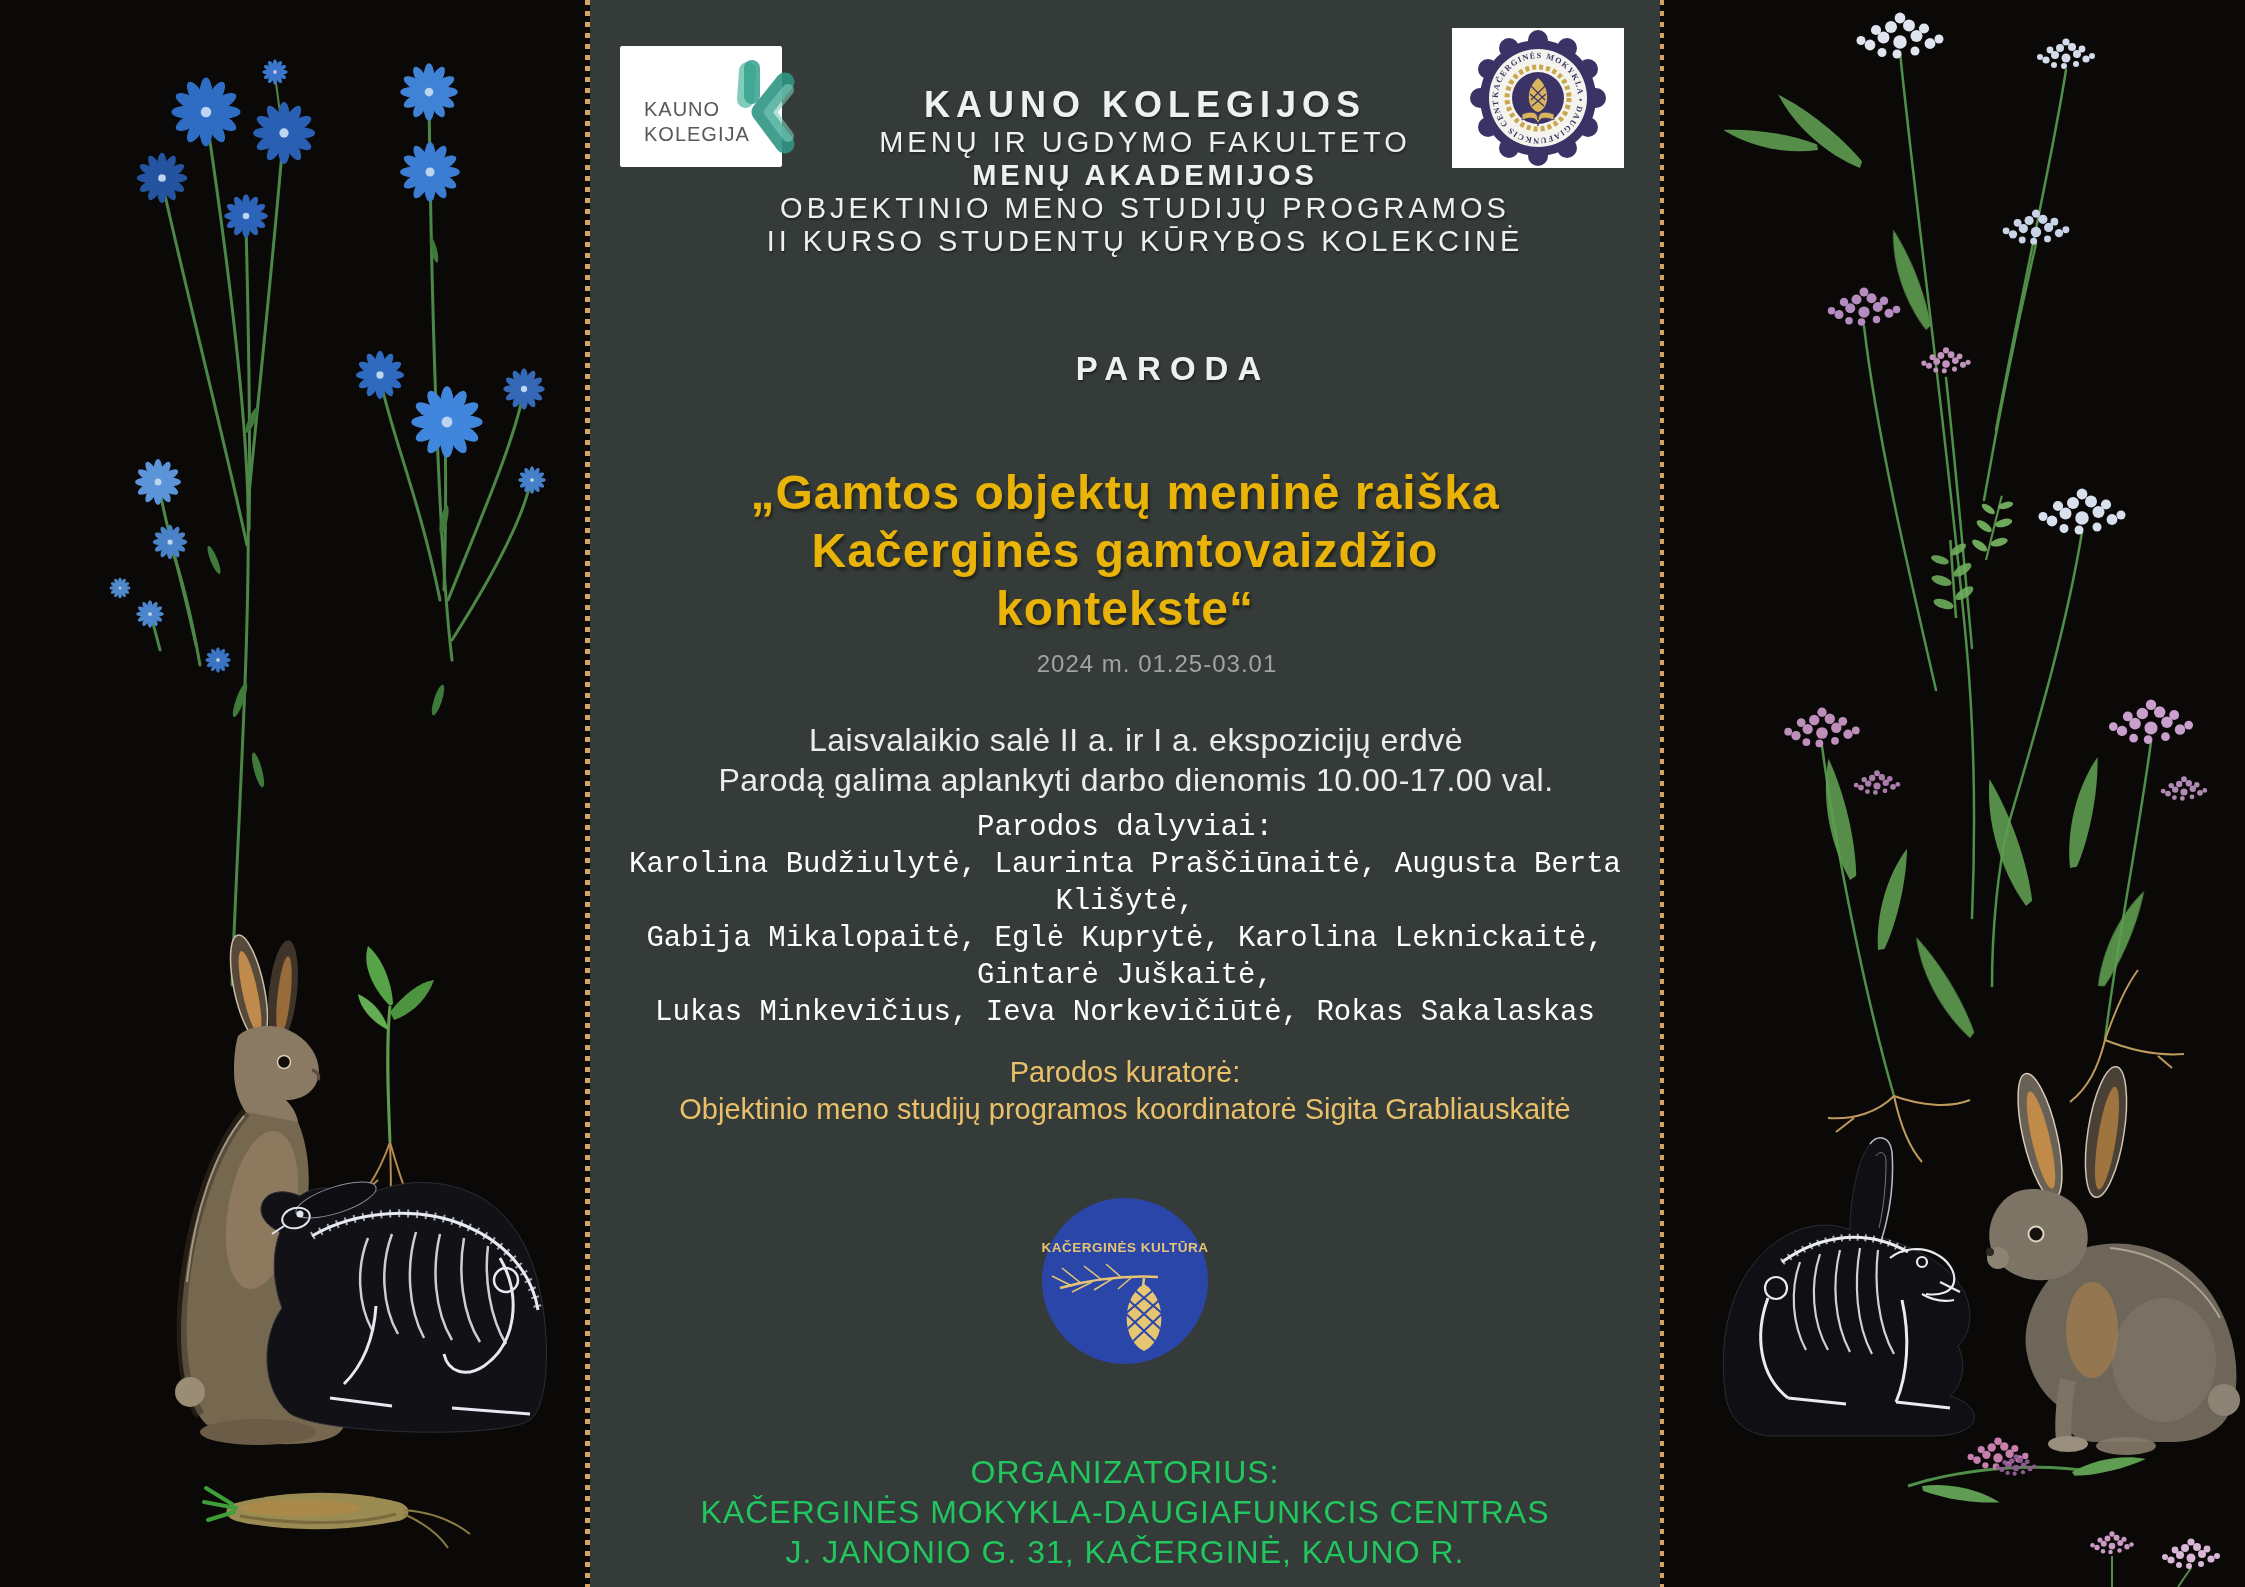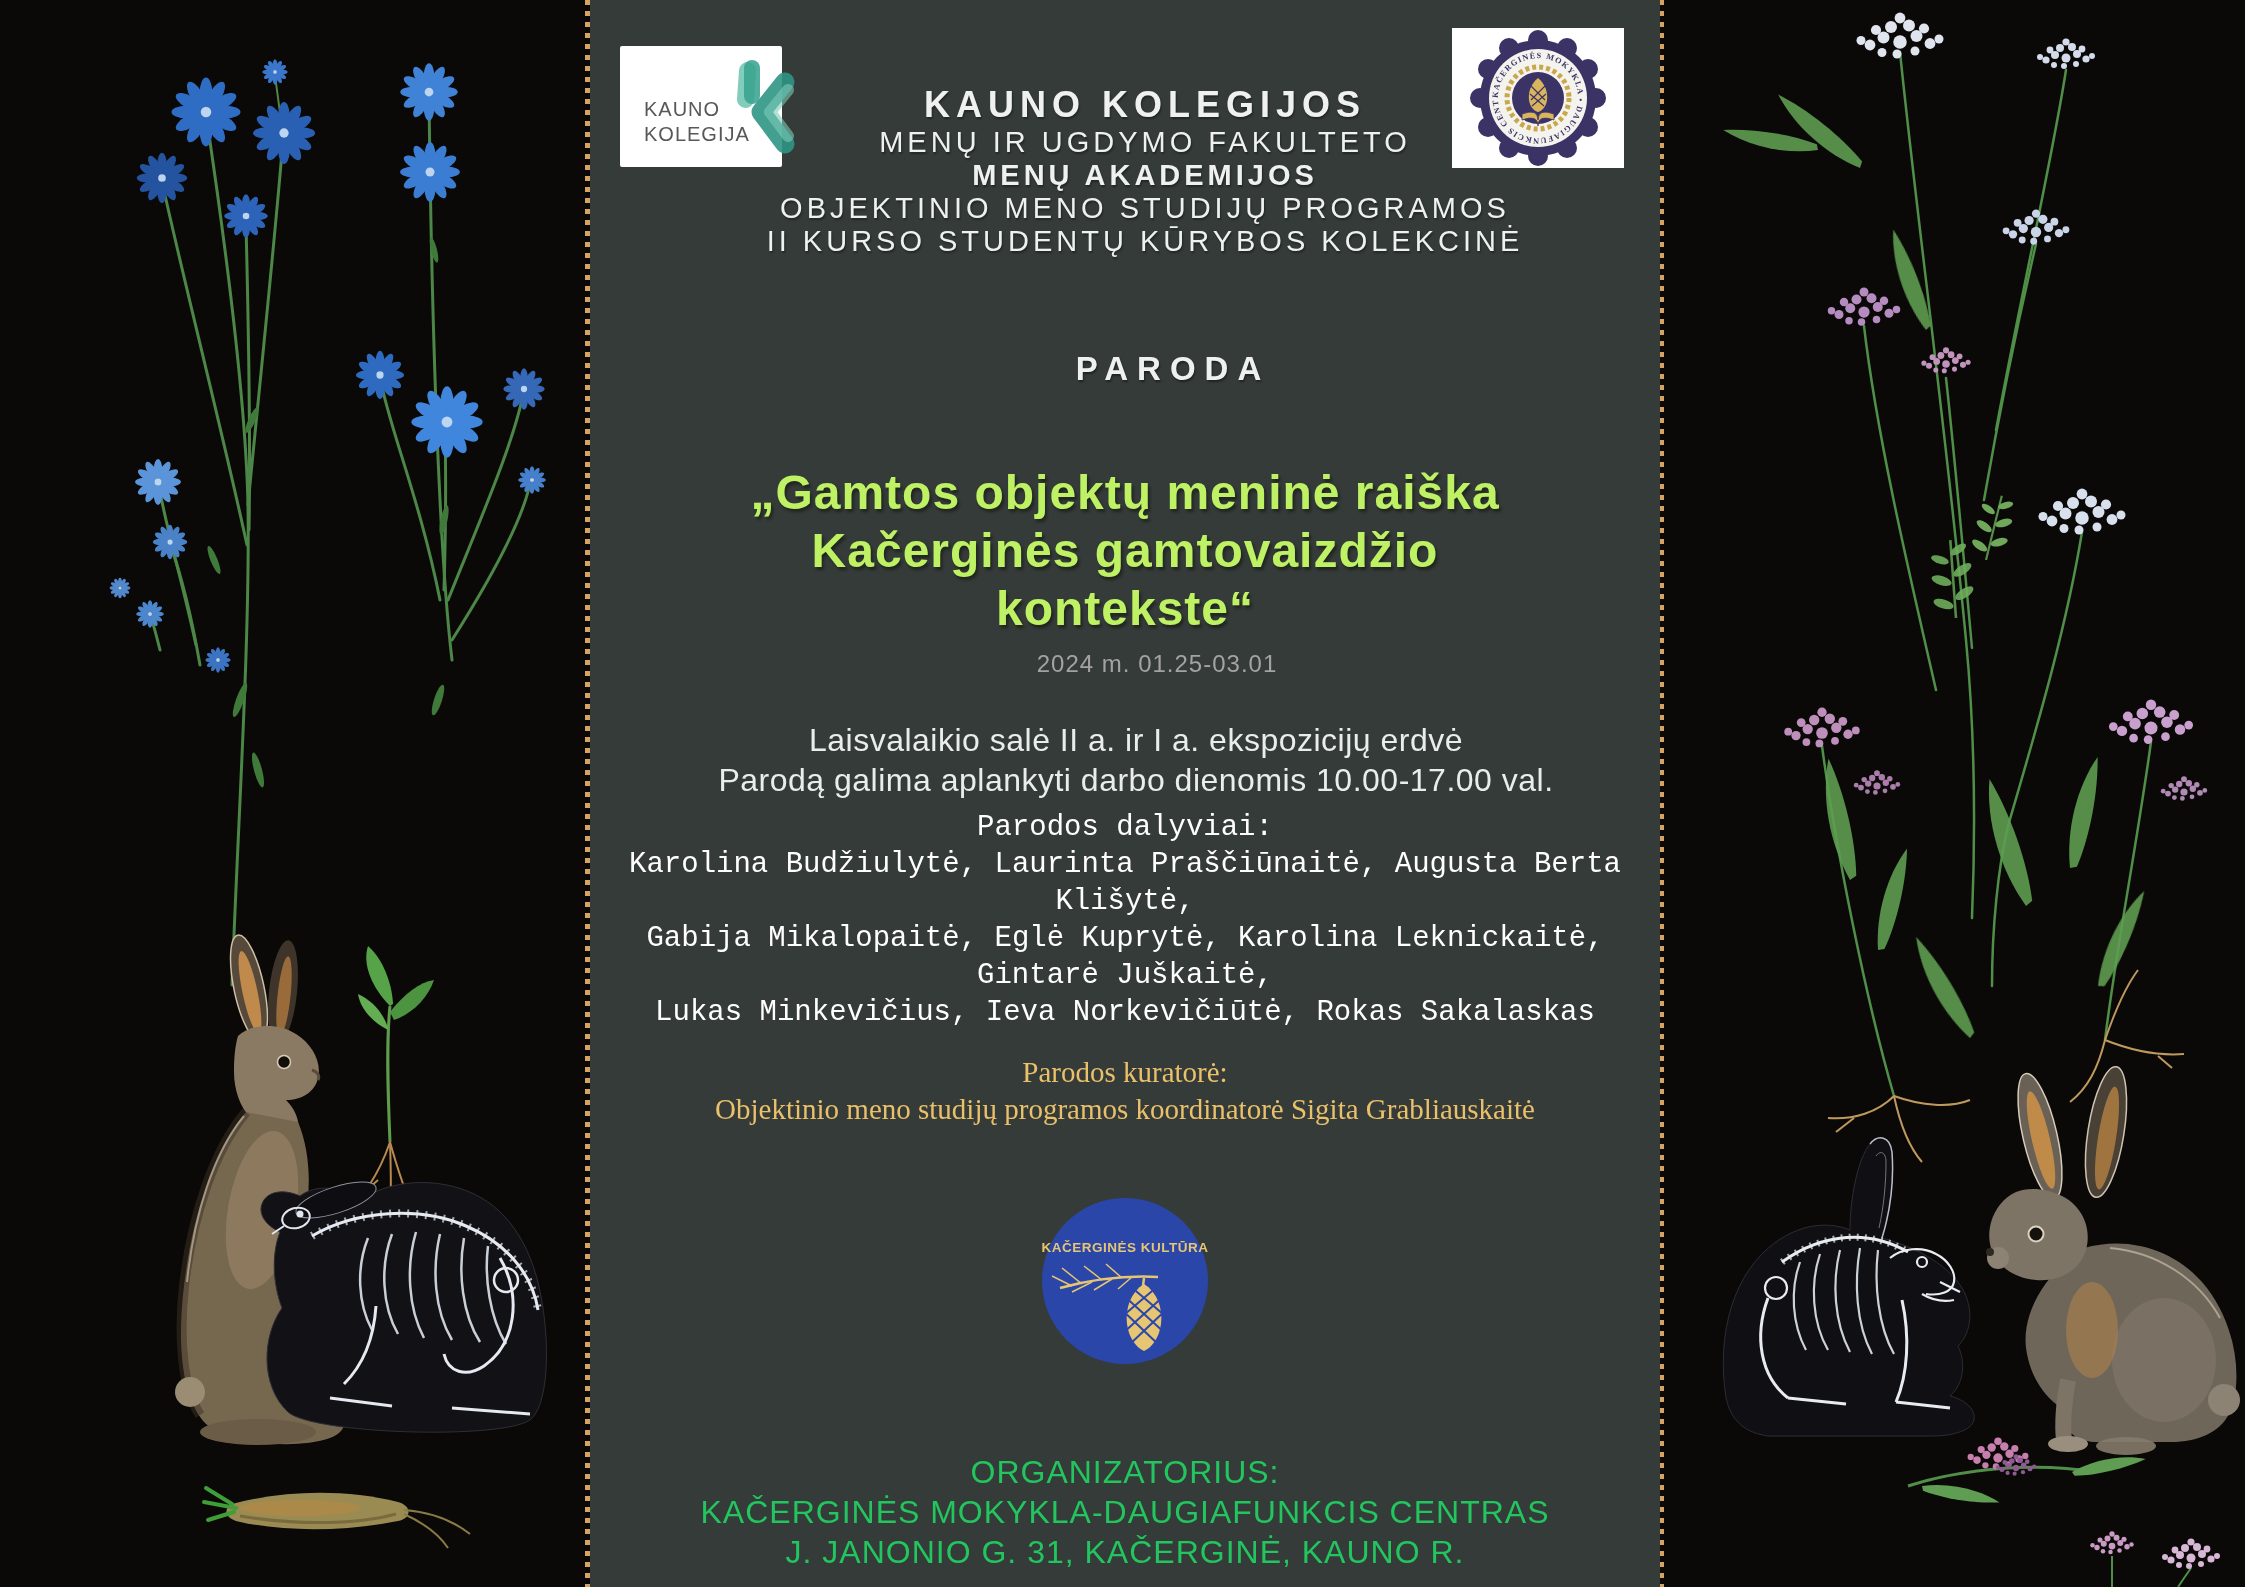--- a/index.html
+++ b/index.html
@@ -19,26 +19,26 @@
            border-radius:2px;}
   .emblem{position:absolute;left:862px;top:28px;width:172px;height:140px;background:#fff;}
 
   .hdr{top:84px;color:#eef1f0;text-shadow:1px 2px 2px rgba(0,0,0,.35);padding-left:20px;}
   .hdr .h1{font-size:36px;font-weight:800;letter-spacing:6px;line-height:42px;}
   .hdr .hn{font-size:29px;font-weight:400;letter-spacing:4px;line-height:33px;}
   .hdr .hb{font-weight:700;}
 
   .paroda{top:350px;color:#eef1f0;font-size:33px;font-weight:800;letter-spacing:9px;
           text-shadow:1px 2px 2px rgba(0,0,0,.4);margin-left:48px;}
-  .title{top:464px;color:#bef264;font-size:48px;font-weight:700;line-height:58px;
+  .title{top:464px;color:#eab308;font-size:48px;font-weight:700;line-height:58px;
          letter-spacing:1px;text-shadow:2px 3px 3px rgba(10,8,2,.45);}
   .date{top:650px;color:#a3a3a3;font-size:24px;letter-spacing:1px;padding-left:32px;}
   .venue{top:720px;color:#e9edec;font-size:32px;line-height:40px;letter-spacing:.5px;padding-left:11px;}
   .partic{top:809px;color:#ffffff;font-size:29px;line-height:37px;font-family:Liberation Mono, monospace;}
-  .curator{top:1054px;color:#eac06a;font-size:29px;line-height:37px;font-family:Liberation Serif, serif;}
+  .curator{top:1054px;color:#eac06a;font-size:29px;line-height:37px;}
   .org{top:1452px;color:#22c55e;font-size:32px;line-height:40px;letter-spacing:1px;}
 
   .klogo{position:absolute;left:50%;margin-left:-85px;top:1196px;width:170px;height:170px;}
 </style>
 </head>
 <body>
 
 <div class="poster">
 
   <div class="side left">

